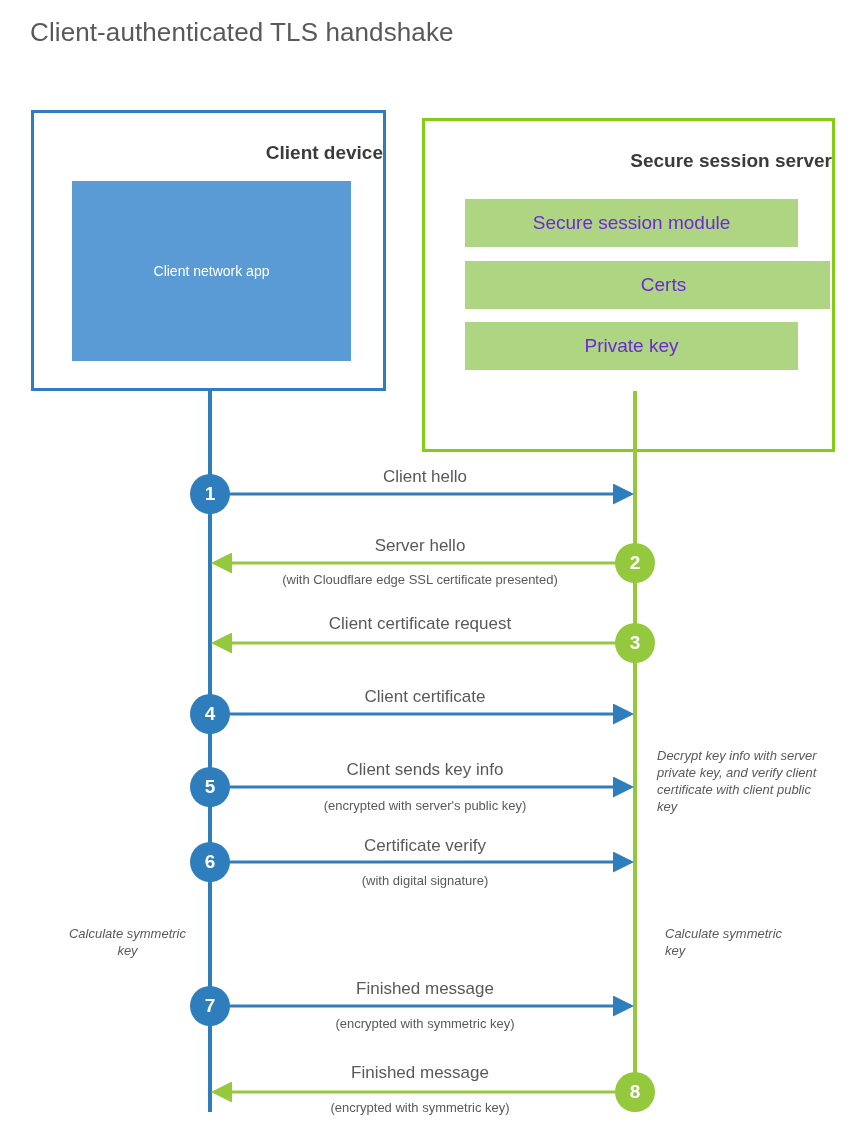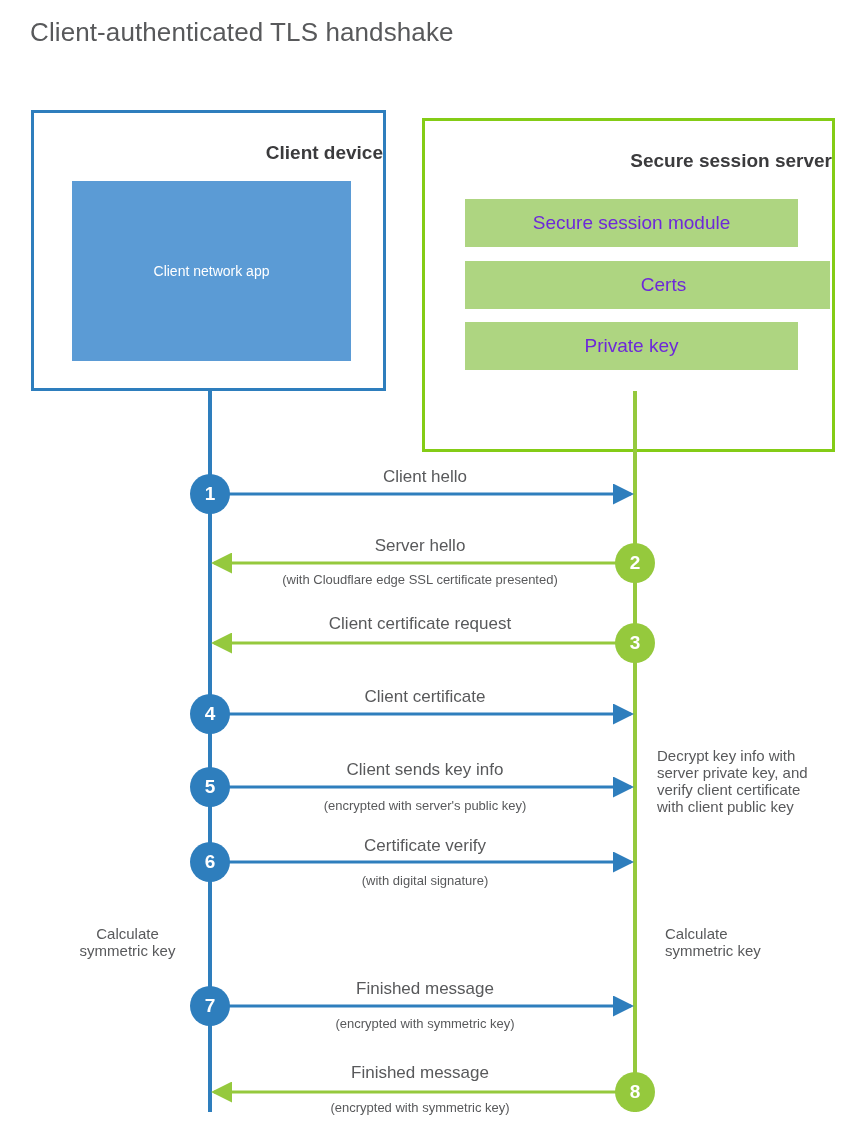--- a/index.html
+++ b/index.html
@@ -139,23 +139,24 @@
   .msg-primary {
     font-size: 17px;
   }
   .msg-secondary {
     font-size: 13px;
   }
 
   
   .side-note {
     position: absolute;
-    font-size: 15px;
+    font-size: 13px;
     line-height: 17px;
     color: #58595b;
+    font-style: italic;
   }
   .side-note.right-aligned { text-align: center; }
   .side-note.left-aligned  { text-align: center; }
 </style>
 </head>
 <body>
 
 <div id="diagram-root">
 
   <div class="page-title">Client-authenticated TLS handshake</div>

